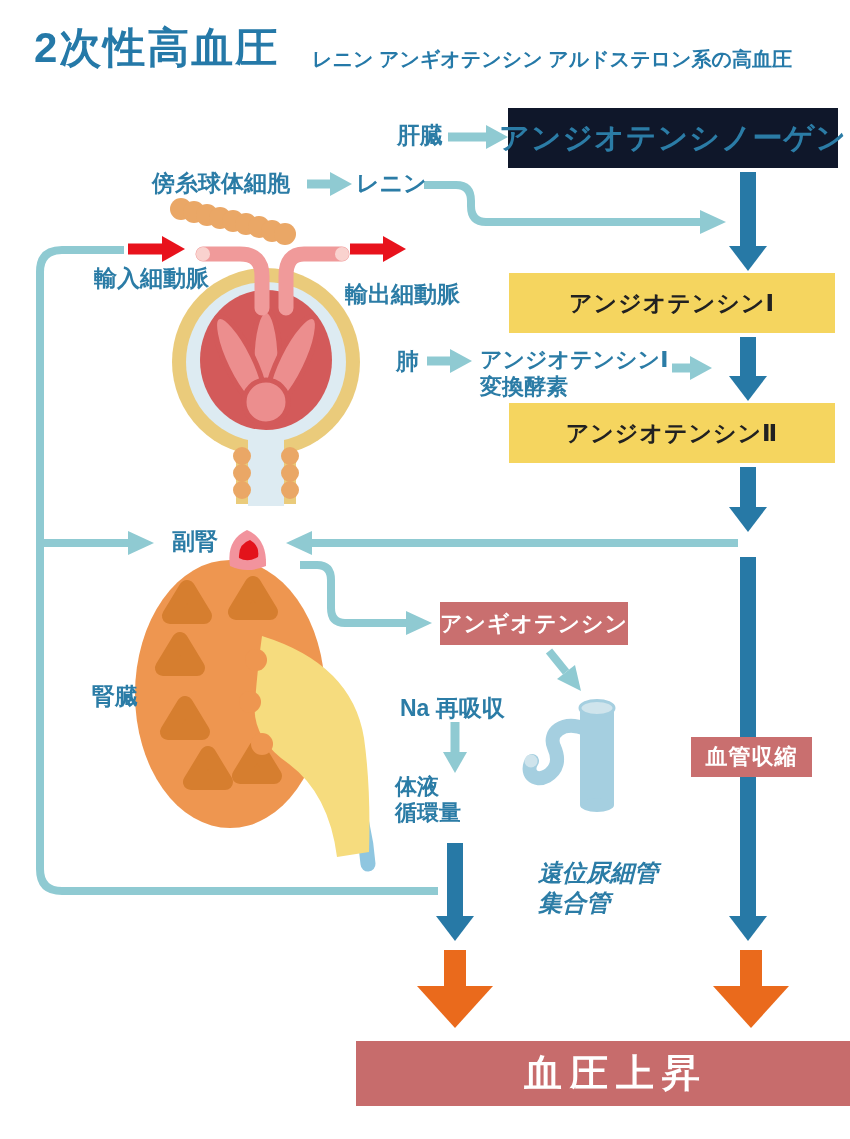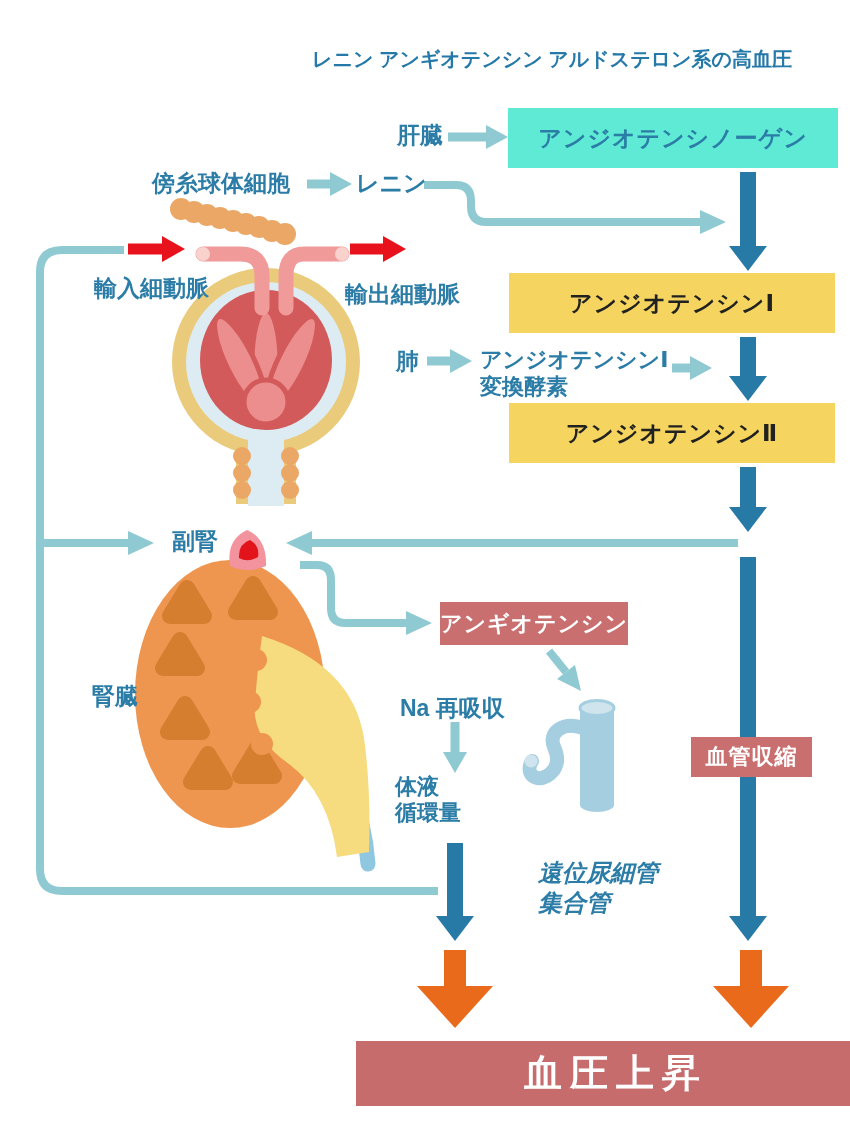--- a/index.html
+++ b/index.html
@@ -12,21 +12,21 @@
     left:34px;top:20px;font-size:42px;font-weight:800;color:#2579a8;
     letter-spacing:2px;white-space:nowrap;
   }
   .subtitle{
     left:312px;top:46px;font-size:20px;font-weight:800;color:#2579a8;white-space:nowrap;
   }
   .lbl{color:#2b7ca6;font-weight:700;font-size:23px;white-space:nowrap;line-height:1.2;}
   .lbl-2line span{display:block;}
   .box{display:flex;align-items:center;justify-content:center;font-weight:700;
        text-align:center;white-space:nowrap;}
-  .box-blue{background:#5eead4;color:#2b7ca6;font-size:23px;letter-spacing:1px;}
+  .box-blue{background:#0f172a;color:#2b7ca6;font-size:30px;letter-spacing:1px;}
   .box-yellow{background:#f5d55f;color:#212121;font-size:23px;letter-spacing:1px;}
   .box-rose{background:#c96f6f;color:#ffffff;font-size:22px;letter-spacing:1px;}
   .box-bp{background:#c76c6c;color:#ffffff;font-size:38px;letter-spacing:8px;}
   .center2{text-align:left;}
   .center2 span{display:block;}
   svg{position:absolute;left:0;top:0;}
 </style>
 </head>
 <body>
 
@@ -174,29 +174,30 @@
     <g>
       <path d="M 455,950 V 986" stroke="#ea6a1c" stroke-width="22"></path>
       <polygon points="417,986 493,986 455,1028" fill="#ea6a1c"></polygon>
     </g>
     <g>
       <path d="M 751,950 V 986" stroke="#ea6a1c" stroke-width="22"></path>
       <polygon points="713,986 789,986 751,1028" fill="#ea6a1c"></polygon>
     </g>
   </svg>
 
+  <div class="abs title">2次性高血圧</div>
   <div class="abs subtitle">レニン アンギオテンシン アルドステロン系の高血圧</div>
 
   <div class="abs lbl" style="left:397px;top:122px;">肝臓</div>
   <div class="abs box box-blue" style="left:508px;top:108px;width:330px;height:60px;">アンジオテンシノーゲン</div>
 
   <div class="abs lbl" style="left:152px;top:170px;">傍糸球体細胞</div>
   <div class="abs lbl" style="left:356px;top:170px;">レニン</div>
 
-  <div class="abs lbl" style="left:62px;top:275px;padding-left:32px;">輸入細動脈</div>
+  <div class="abs lbl" style="left:62px;top:265px;padding-left:32px;">輸入細動脈</div>
   <div class="abs lbl" style="left:345px;top:265px;margin-top:16px;">輸出細動脈</div>
 
   <div class="abs box box-yellow" style="left:509px;top:273px;width:326px;height:60px;">アンジオテンシンⅠ</div>
 
   <div class="abs lbl" style="left:396px;top:348px;">肺</div>
   <div class="abs lbl lbl-2line" style="left:480px;top:346px;font-size:22px;line-height:27px;">
     <span>アンジオテンシンⅠ</span>
     <span>変換酵素</span>
   </div>
 

